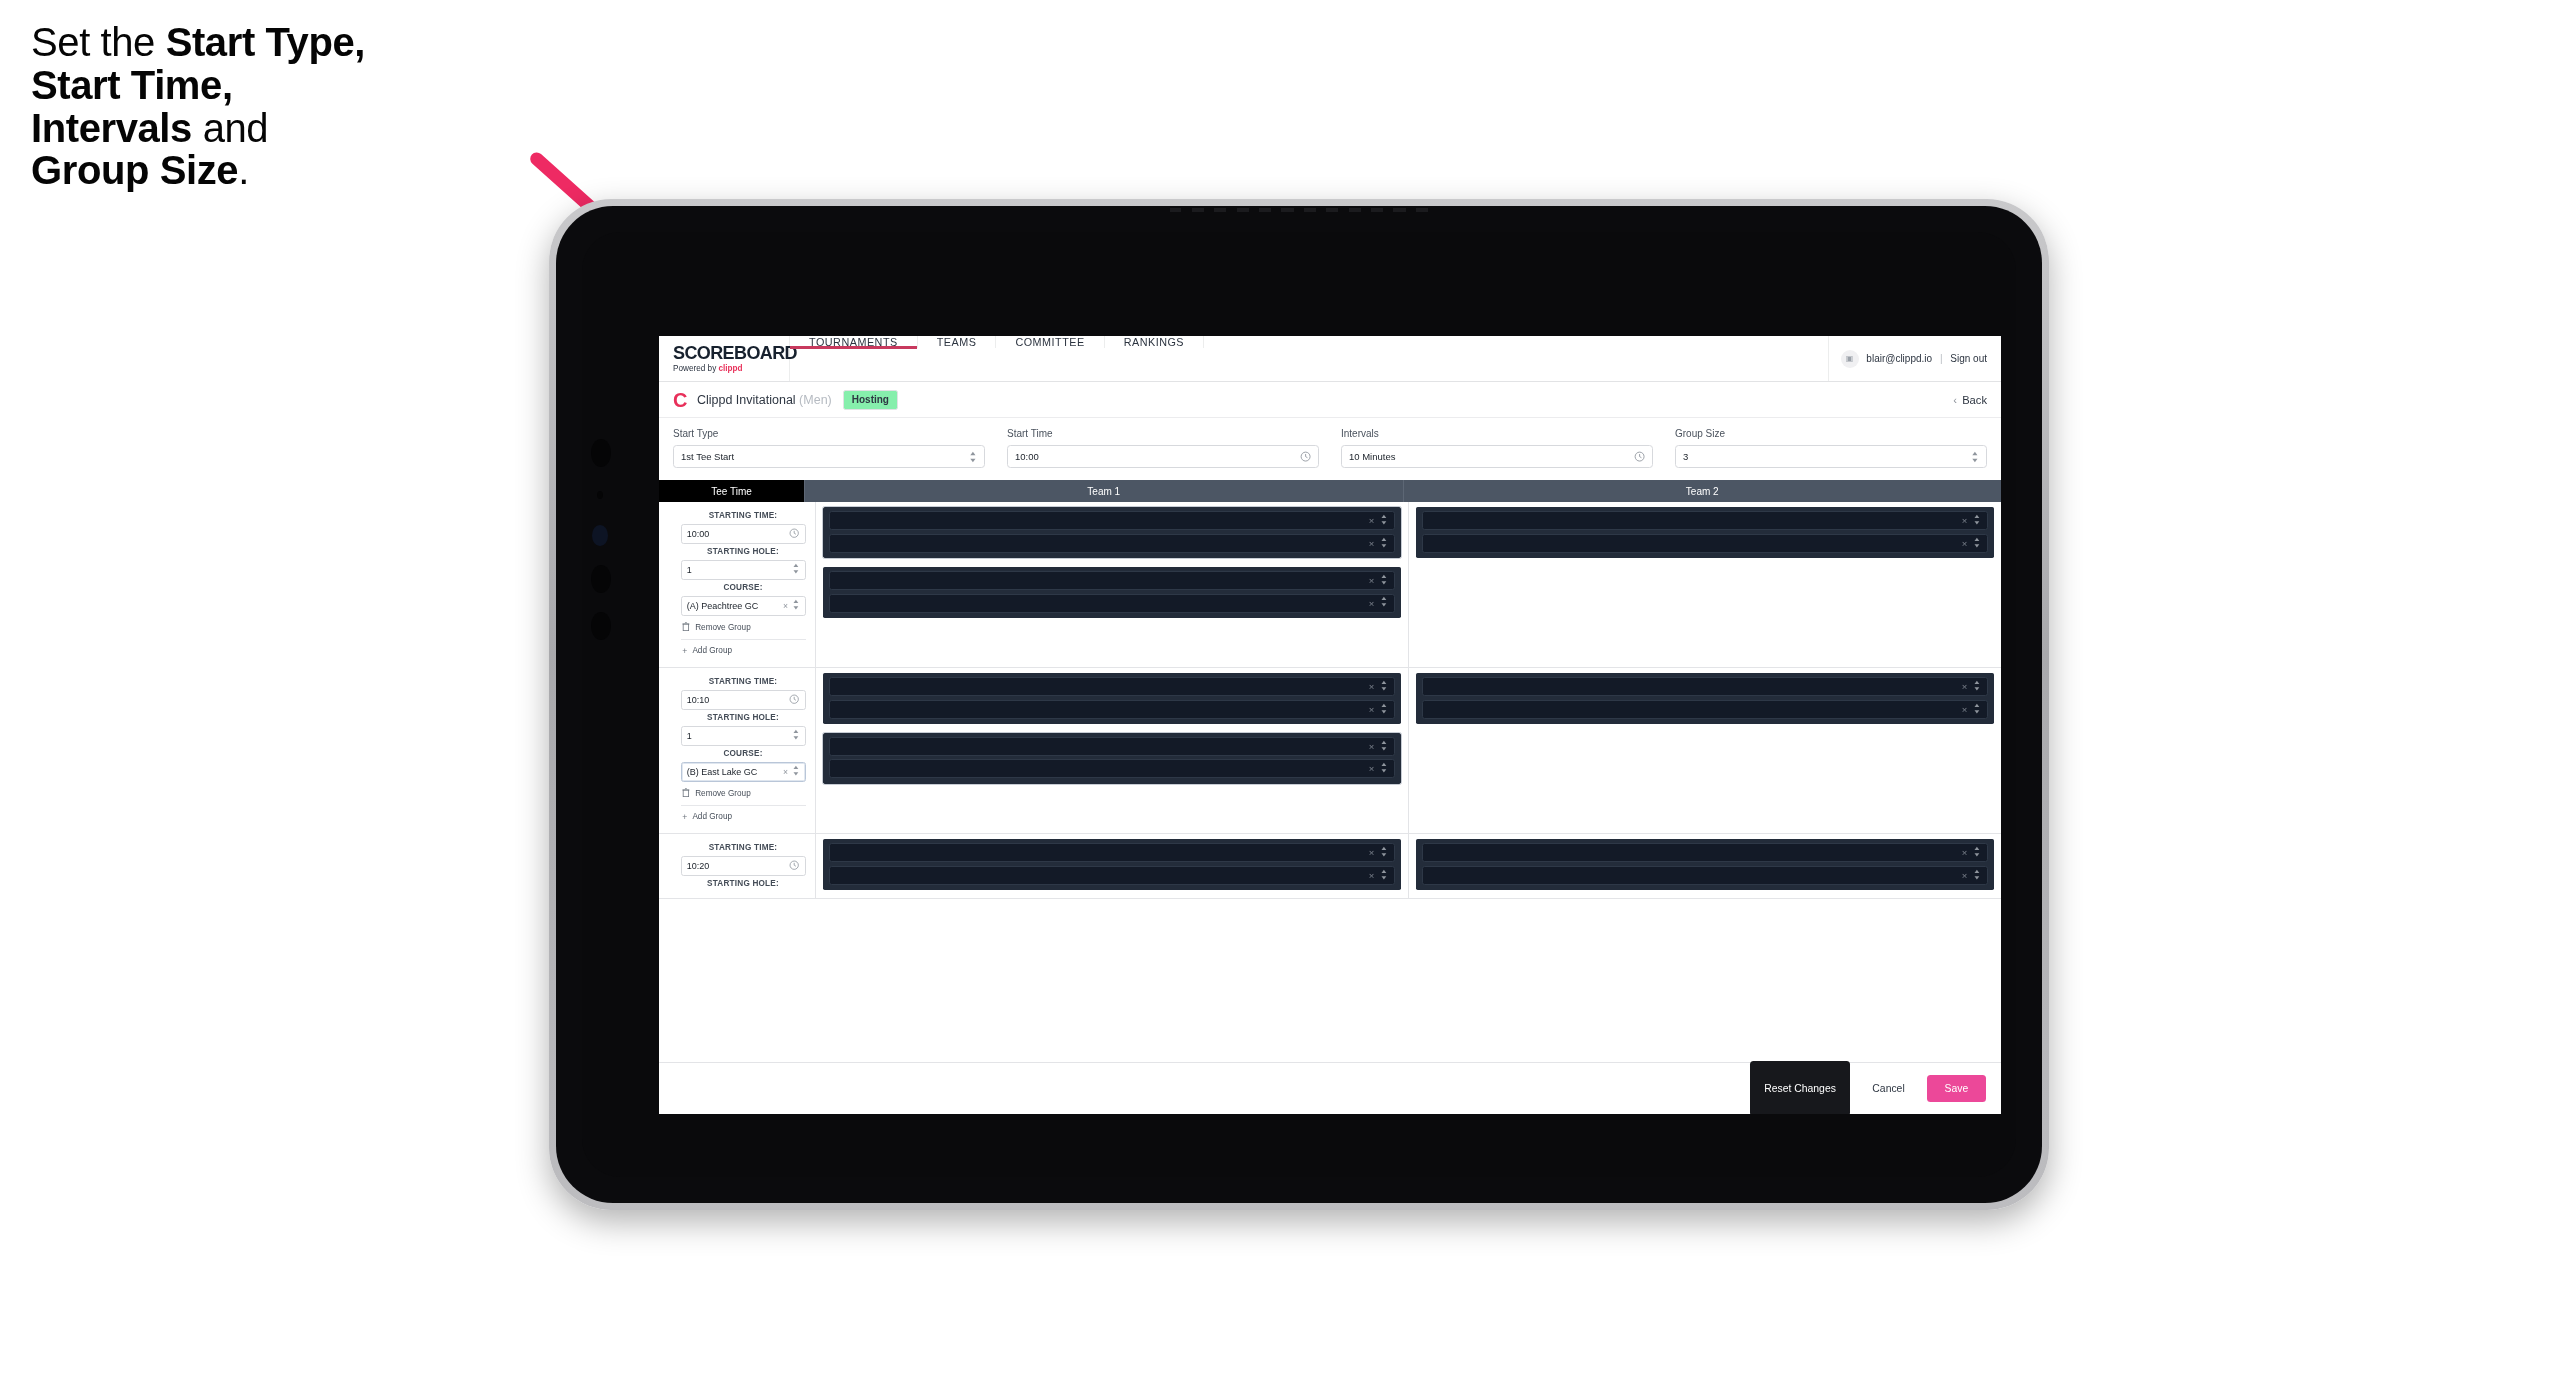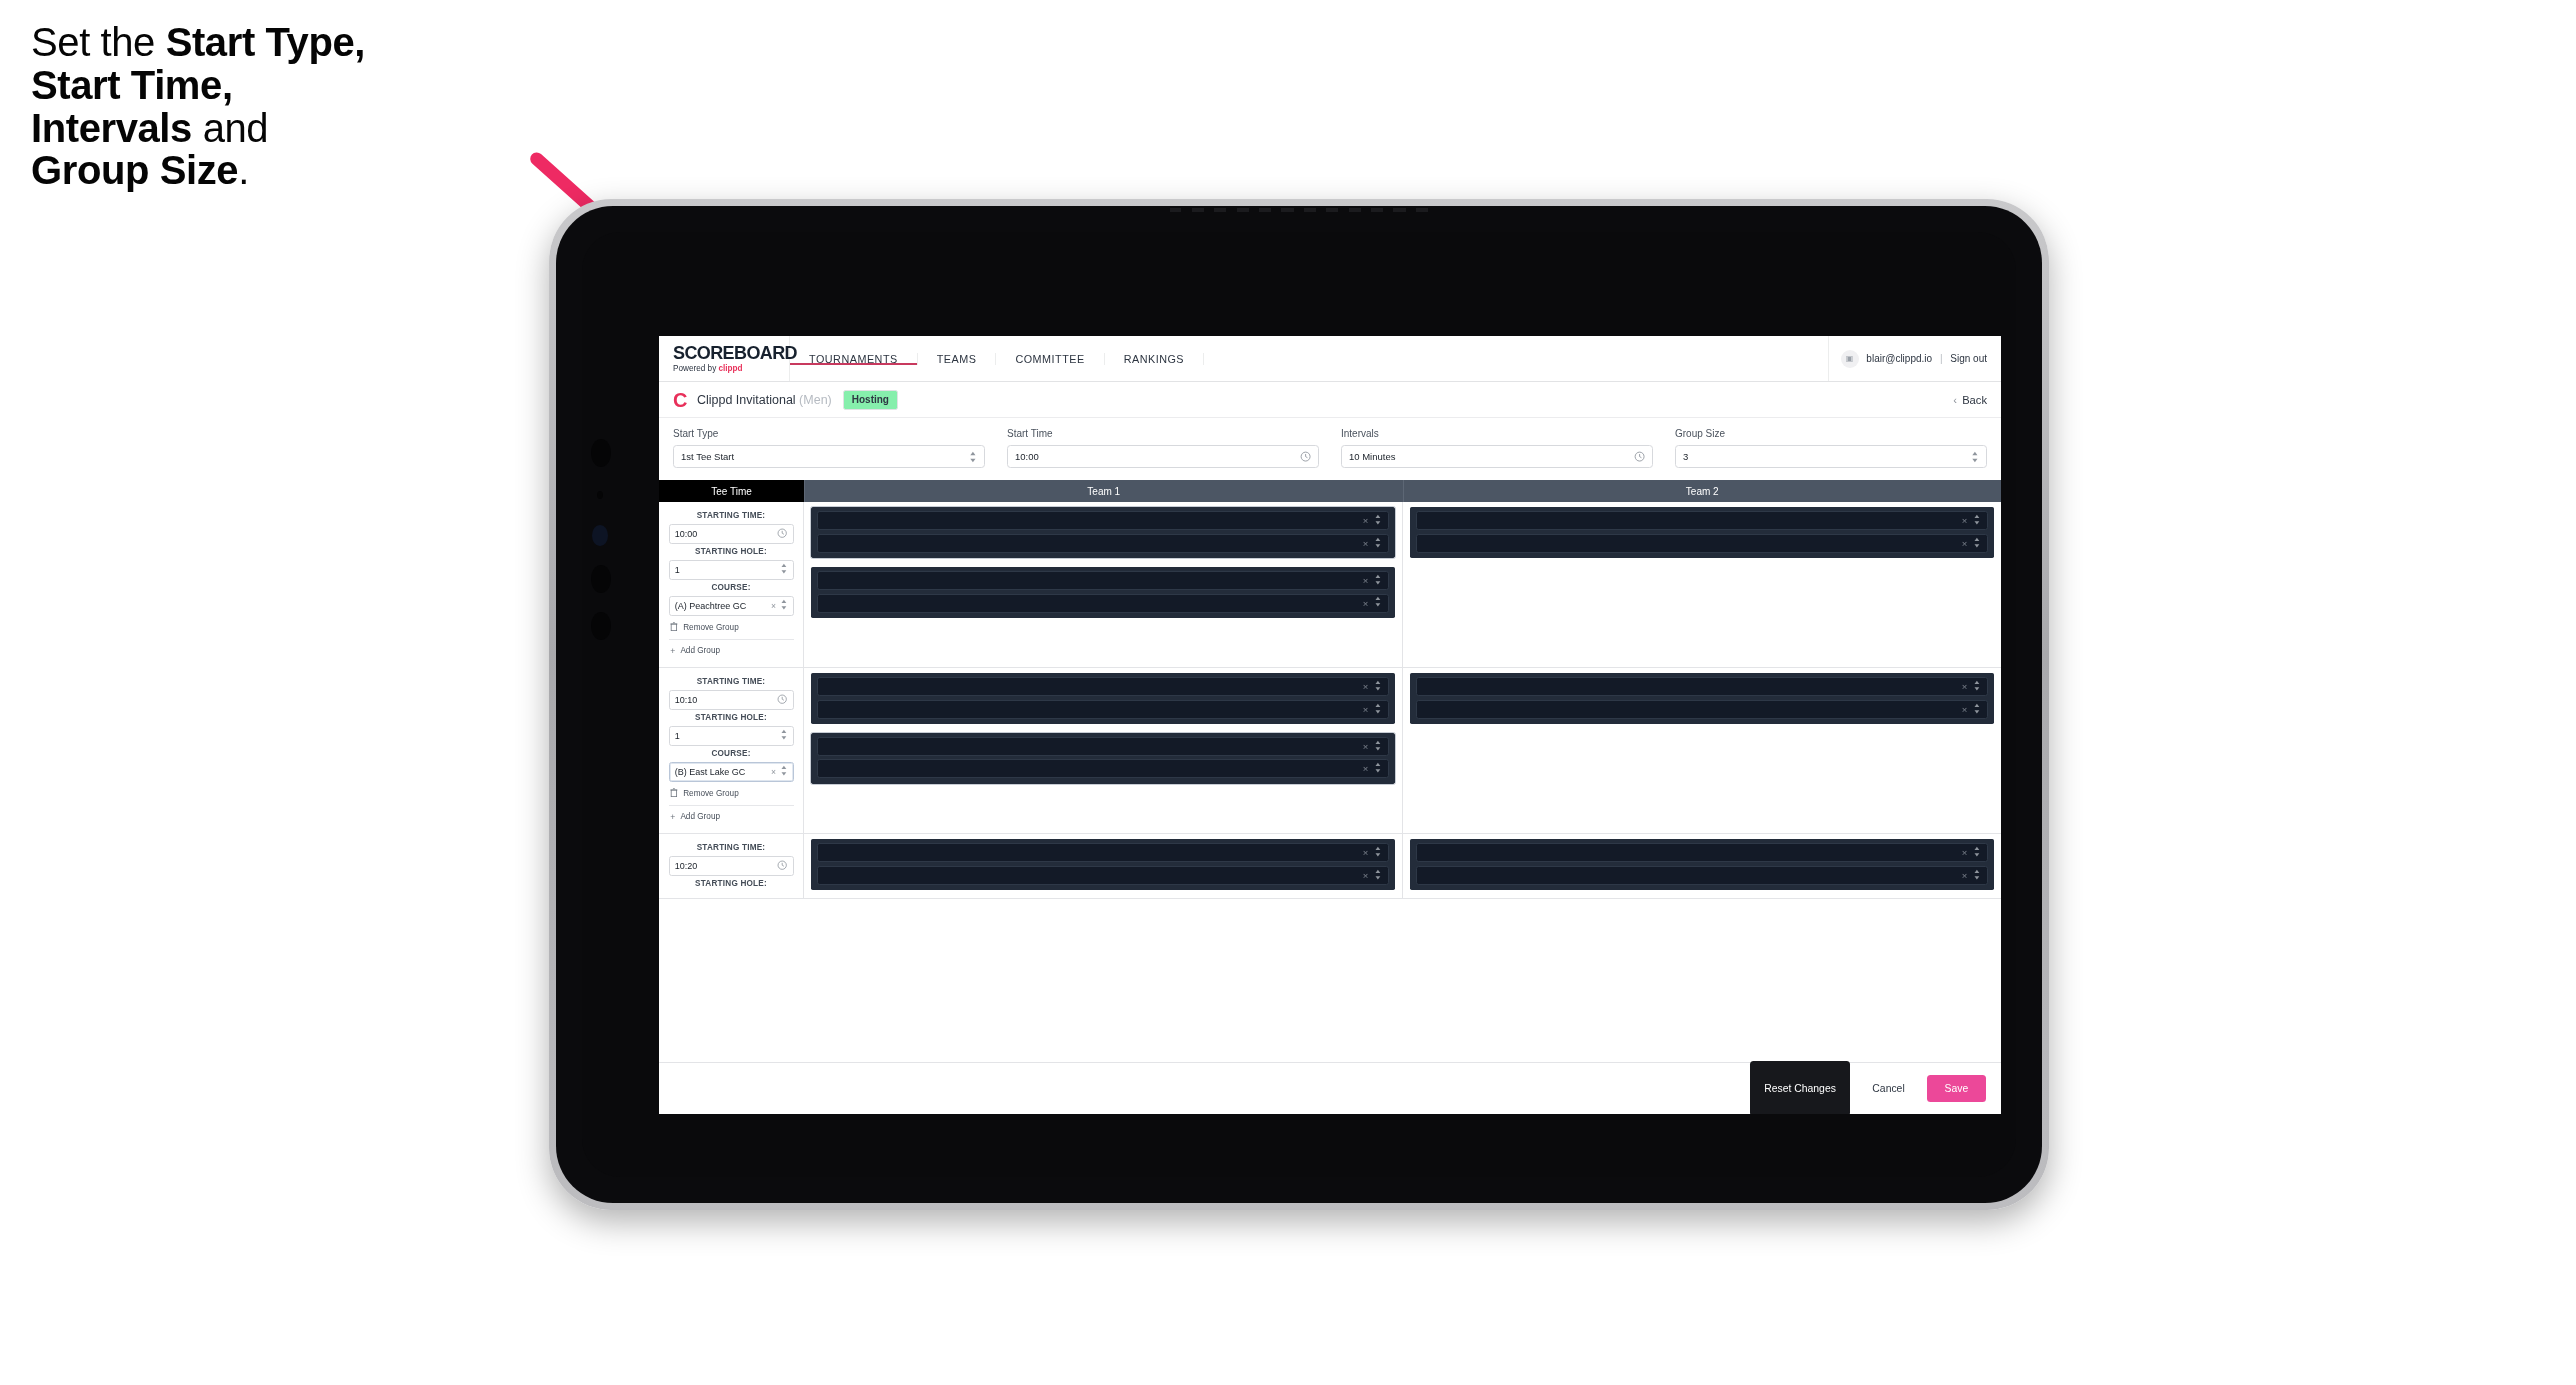--- a/index.html
+++ b/index.html
@@ -54,21 +54,21 @@
     background: #ffffff; overflow: hidden;
     display: flex; flex-direction: column;
   }
 
   
   .topnav { height: 46px; display:flex; align-items:stretch; border-bottom:0.9px solid #e2e3e5; background:#fff; position:relative; flex:0 0 auto;}
   .brand { width: 131px; display:flex; flex-direction:column; justify-content:center; padding-left:14px; border-right:0.9px solid #eceded;}
   .brand-word { font-size:18px; font-weight:800; letter-spacing:-0.6px; color:#17212e; font-family:"Liberation Sans",sans-serif; line-height:1; }
   .brand-sub { font-size:8.2px; color:#2b3340; margin-top:2.6px; }
   .brand-sub em { font-style:normal; color:#e8305a; font-weight:700; }
-  .navtabs { display:flex; align-items:center; }
+  .navtabs { display:flex; align-items:flex-start; }
   .navtab { display:flex; align-items:center; padding:0 19px; font-size:10.8px; letter-spacing:0.5px;
             color:#2c3440; border-right:0.9px solid #eceded; position:relative; cursor:pointer; }
   .navtab.active::after { content:""; position:absolute; left:0; right:0; bottom:-0.9px; height:2.6px; background:#c8395e; }
   .nav-spacer { flex:1; border-right:0.9px solid #eceded; }
   .userbox { display:flex; align-items:center; gap:7.8px; padding:0 14px 0 12px; font-size:10px; color:#2d3541; }
   .avatar { width:18px; height:18px; border-radius:50%; background:#f0f0f2; display:flex; align-items:center; justify-content:center; color:#9aa0a8; font-size:7.8px;}
   .usep { color:#b9bdc3; }
   .signout { color:#2d3541; cursor:pointer; }
 
   
@@ -91,21 +91,21 @@
 
   
   .thead { display:flex; background:#4c5664; color:#fff; height:21.6px; flex:0 0 auto; }
   .th { display:flex; align-items:center; justify-content:center; font-size:10px; }
   .th.tee { width:145px; background:#000000; }
   .th.t1 { flex:1; border-left:0.9px solid #5d6775; }
   .th.t2 { flex:1; border-left:0.9px solid #5d6775; }
 
   
   .tbody { flex:1; overflow:hidden; position:relative; }
-  .trow { display:flex; border-bottom:0.9px solid #e3e4e7; }
+  .trow { display:flex; border-bottom:0.9px solid #e3e4e7;padding-left:12px; }
   .cell-tee {
     width:145px; border-right:0.9px solid #e3e4e7; padding:6px 9.5px 6px 9.5px;
     display:flex; flex-direction:column; align-items:stretch; gap:0;
   }
   .mini-label { font-size:8.2px; font-weight:700; color:#444c57; letter-spacing:0.2px; text-align:center; margin:3.5px 0 3.5px; }
   .mini-ctl { height:20px; border:0.9px solid #d7d9dd; border-radius:2.6px; display:flex; align-items:center; padding:0 5.2px; font-size:9px; color:#20262e; background:#fff;}
   .mini-ctl.focus { border-color:#b9c6d8; box-shadow:0 0 0 0.9px #dfe6ef inset; }
   .mini-ctl .mv { flex:1; white-space:nowrap; overflow:hidden; }
   .mini-ctl .mi { color:#8f959d; font-size:8.6px; margin-left:3.5px; }
   .grp-act { display:flex; align-items:center; gap:5.2px; font-size:8.2px; color:#42495; color:#464e59; padding:6px 1.7px 5.2px; }

